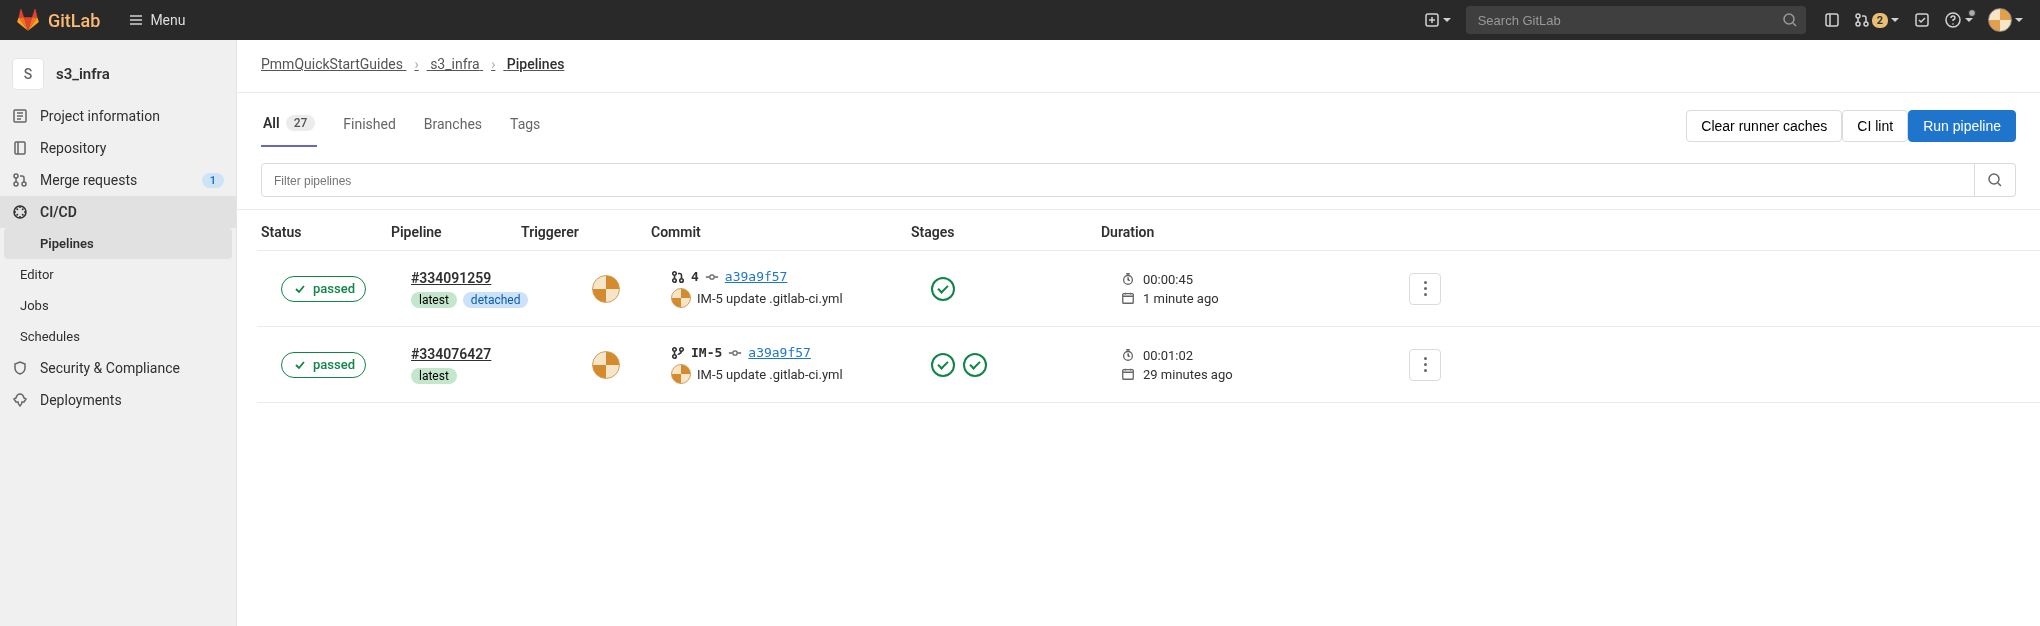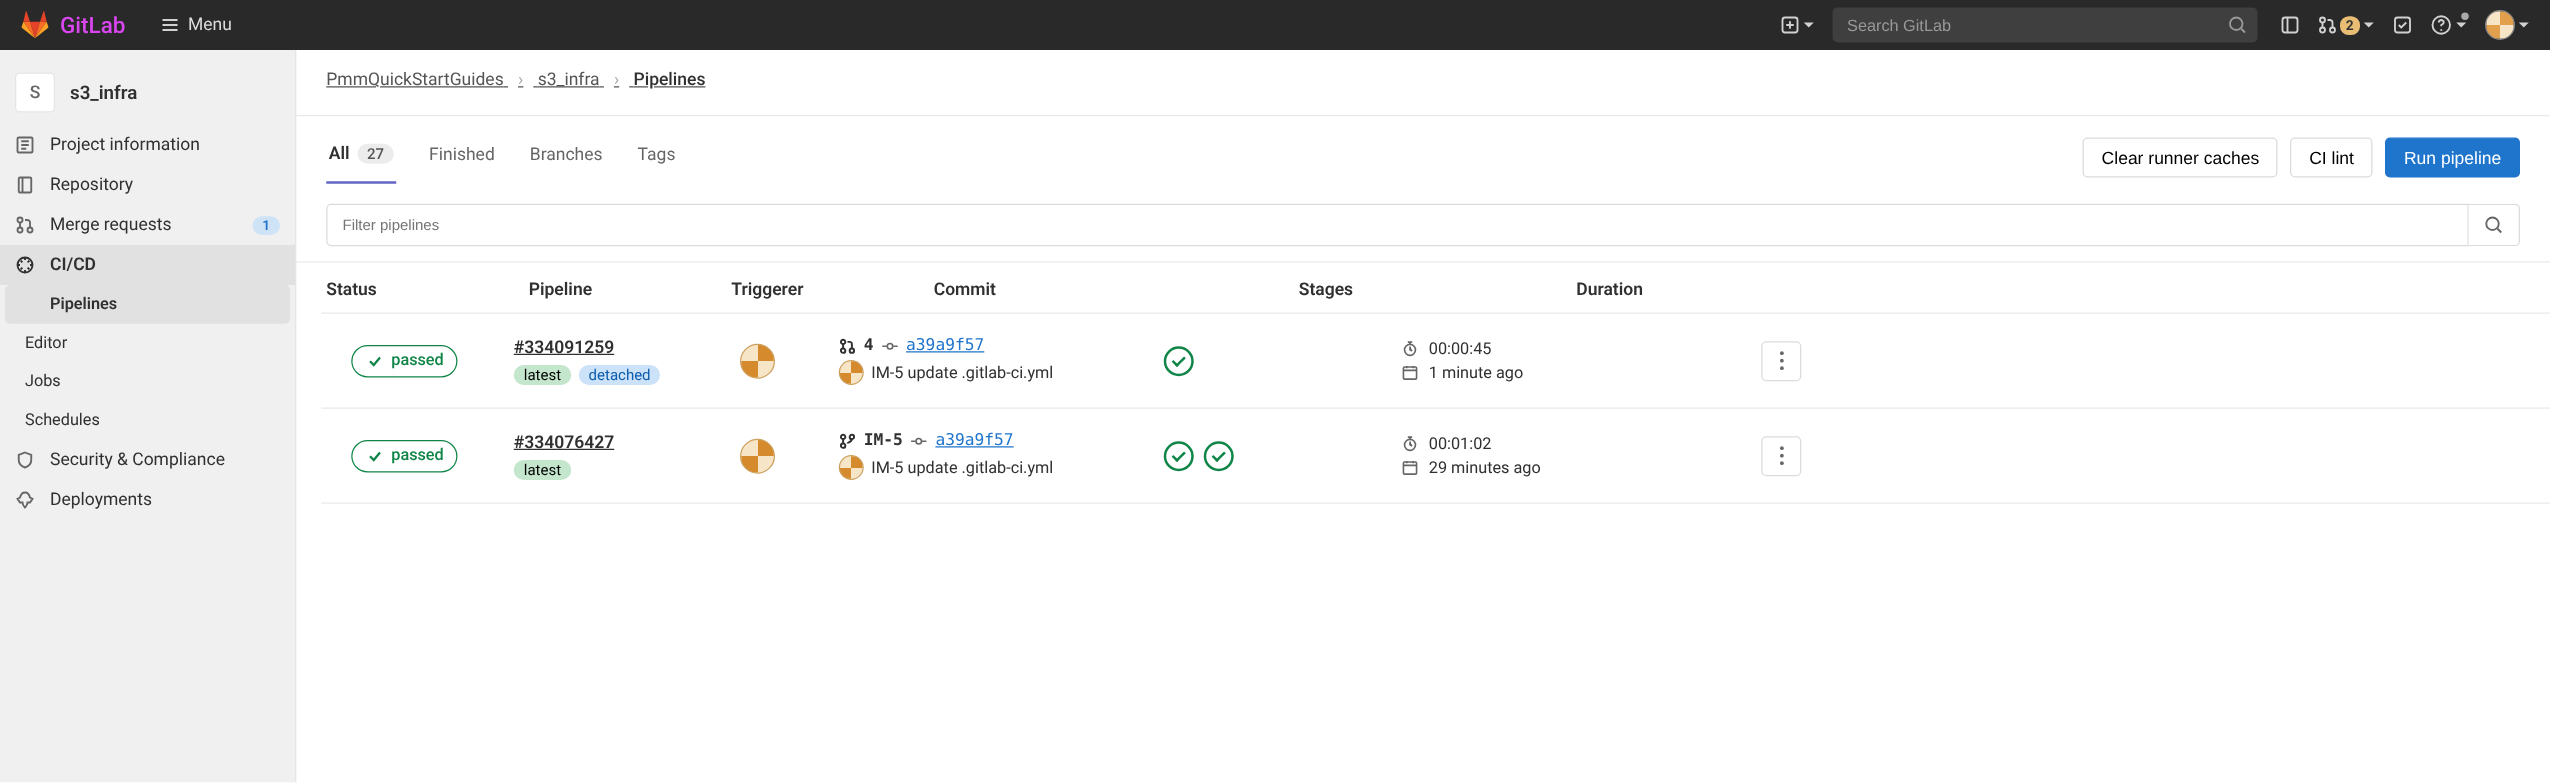--- a/index.html
+++ b/index.html
@@ -1,21 +1,21 @@
 <!DOCTYPE html>
 <html><head>
   <meta charset="utf-8">
   <style>
     * { margin: 0; padding: 0; box-sizing: border-box; }
     body { font-family: -apple-system, BlinkMacSystemFont, "Segoe UI", Roboto, sans-serif; font-size: 14px; color: #303030; background: #fff; }
 
     
     .topnav { height: 40px; background: #292929; display: flex; align-items: center; padding: 0 16px; gap: 8px; }
     .gitlab-logo { width: 24px; height: 24px; }
-    .brand { color: #d946ef; font-size: 18px; font-weight: 500; margin-right: 12px; }
+    .brand { color: #fdba74; font-size: 18px; font-weight: 500; margin-right: 12px; }
     .menu-btn { display: flex; align-items: center; gap: 6px; color: #ddd; cursor: pointer; padding: 4px 8px; }
     .topnav-spacer { flex: 1; }
     .topnav-right { display: flex; align-items: center; gap: 14px; }
     .icon-btn { color: #d1d1d1; cursor: pointer; display: flex; align-items: center; gap: 2px; }
     .search-box { display: flex; align-items: center; background: #3f3f3f; border-radius: 4px; padding: 0 8px; height: 28px; width: 340px; margin-right: 4px; }
     .search-box input { background: transparent; border: none; outline: none; color: #ddd; flex: 1; font-size: 13px; padding: 0 4px; }
     .search-box input::placeholder { color: #999; }
     .mr-badge { background: #e9be74; color: #333; font-size: 11px; font-weight: 700; padding: 1px 5px; border-radius: 7px; }
     .avatar-top { width: 24px; height: 24px; border-radius: 50%; background: repeating-conic-gradient(#e2a04d 0 25%, #f6e6c7 0 50%); border: 1px solid #888; }
     .help-wrap { position: relative; }
@@ -43,34 +43,34 @@
     .breadcrumb a { color: #555; text-decoration: none; }
     .breadcrumb .sep { margin: 0 8px; color: #aaa; }
     .breadcrumb .current { color: #303030; font-weight: 500; }
 
     
     .toolbar { display: flex; align-items: center; padding: 12px 24px 0; border-top: 1px solid #eaeaea; margin-top: 12px; }
     .tabs { display: flex; gap: 24px; }
     .tab { padding: 10px 2px 14px; cursor: pointer; color: #666; display: flex; align-items: center; gap: 6px; }
     .tab.active { color: #303030; font-weight: 600; border-bottom: 2px solid #6666c4; }
     .tab-count { background: #ececec; color: #555; font-size: 12px; padding: 1px 8px; border-radius: 10px; font-weight: 500; }
-    .toolbar-actions { margin-left: auto; display: flex; gap: 10px; }
+    .toolbar-actions { margin-left: auto; display: flex; }
     .btn { border: 1px solid #dbdbdb; background: #fff; padding: 7px 14px; border-radius: 4px; font-size: 14px; cursor: pointer; }
     .btn-primary { background: #1f75cb; color: #fff; border-color: #1f75cb; }
 
     
     .filter-row { padding: 16px 24px 12px; border-bottom: 1px solid #eaeaea; }
     .filter-wrap { display: flex; }
     .filter-input-wrap { flex: 1; border: 1px solid #dbdbdb; border-radius: 4px 0 0 4px; padding: 8px 12px; }
     .filter-input-wrap input { border: none; outline: none; width: 100%; font-size: 12px; }
     .filter-btn { border: 1px solid #dbdbdb; border-left: 0; border-radius: 0 4px 4px 0; padding: 0 12px; background: #fff; cursor: pointer; display: flex; align-items: center; }
 
     
     .ptable { width: 100%; }
-    .ptable-head { display: grid; grid-template-columns: 130px 130px 130px 260px 190px 260px 60px; padding: 14px 24px 10px; font-weight: 600; color: #303030; font-size: 14px; gap: 32px; }
+    .ptable-head { display: grid; grid-template-columns: 130px 130px 130px 260px 190px 260px 60px; padding: 14px 24px 10px; font-weight: 600; color: #303030; font-size: 14px; }
     .ptable-row { display: grid; grid-template-columns: 130px 130px 130px 260px 190px 260px 60px; padding: 18px 24px; border-top: 1px solid #eaeaea; align-items: center; margin-left: 20px; }
     .ptable-row:last-child { border-bottom: 1px solid #eaeaea; }
 
     .status-badge { display: inline-flex; align-items: center; gap: 5px; border: 1px solid #108548; color: #108548; padding: 4px 10px; border-radius: 14px; font-size: 13px; font-weight: 500; }
     .pipeline-id { color: #303030; text-decoration: underline; font-weight: 600; font-size: 14px; }
     .labels { display: flex; gap: 6px; margin-top: 6px; flex-wrap: wrap; }
     .lbl { font-size: 12px; padding: 1px 8px; border-radius: 10px; }
     .lbl-latest { background: #c3e6cd; color: #000000; }
     .lbl-detached { background: #cbe2f9; color: #0b5cad; }
     .triggerer-avatar { width: 28px; height: 28px; border-radius: 50%; background: repeating-conic-gradient(#d58a2e 0 25%, #f6e6c7 0 50%); border: 1px solid #cda05d; margin: 0 auto; }

